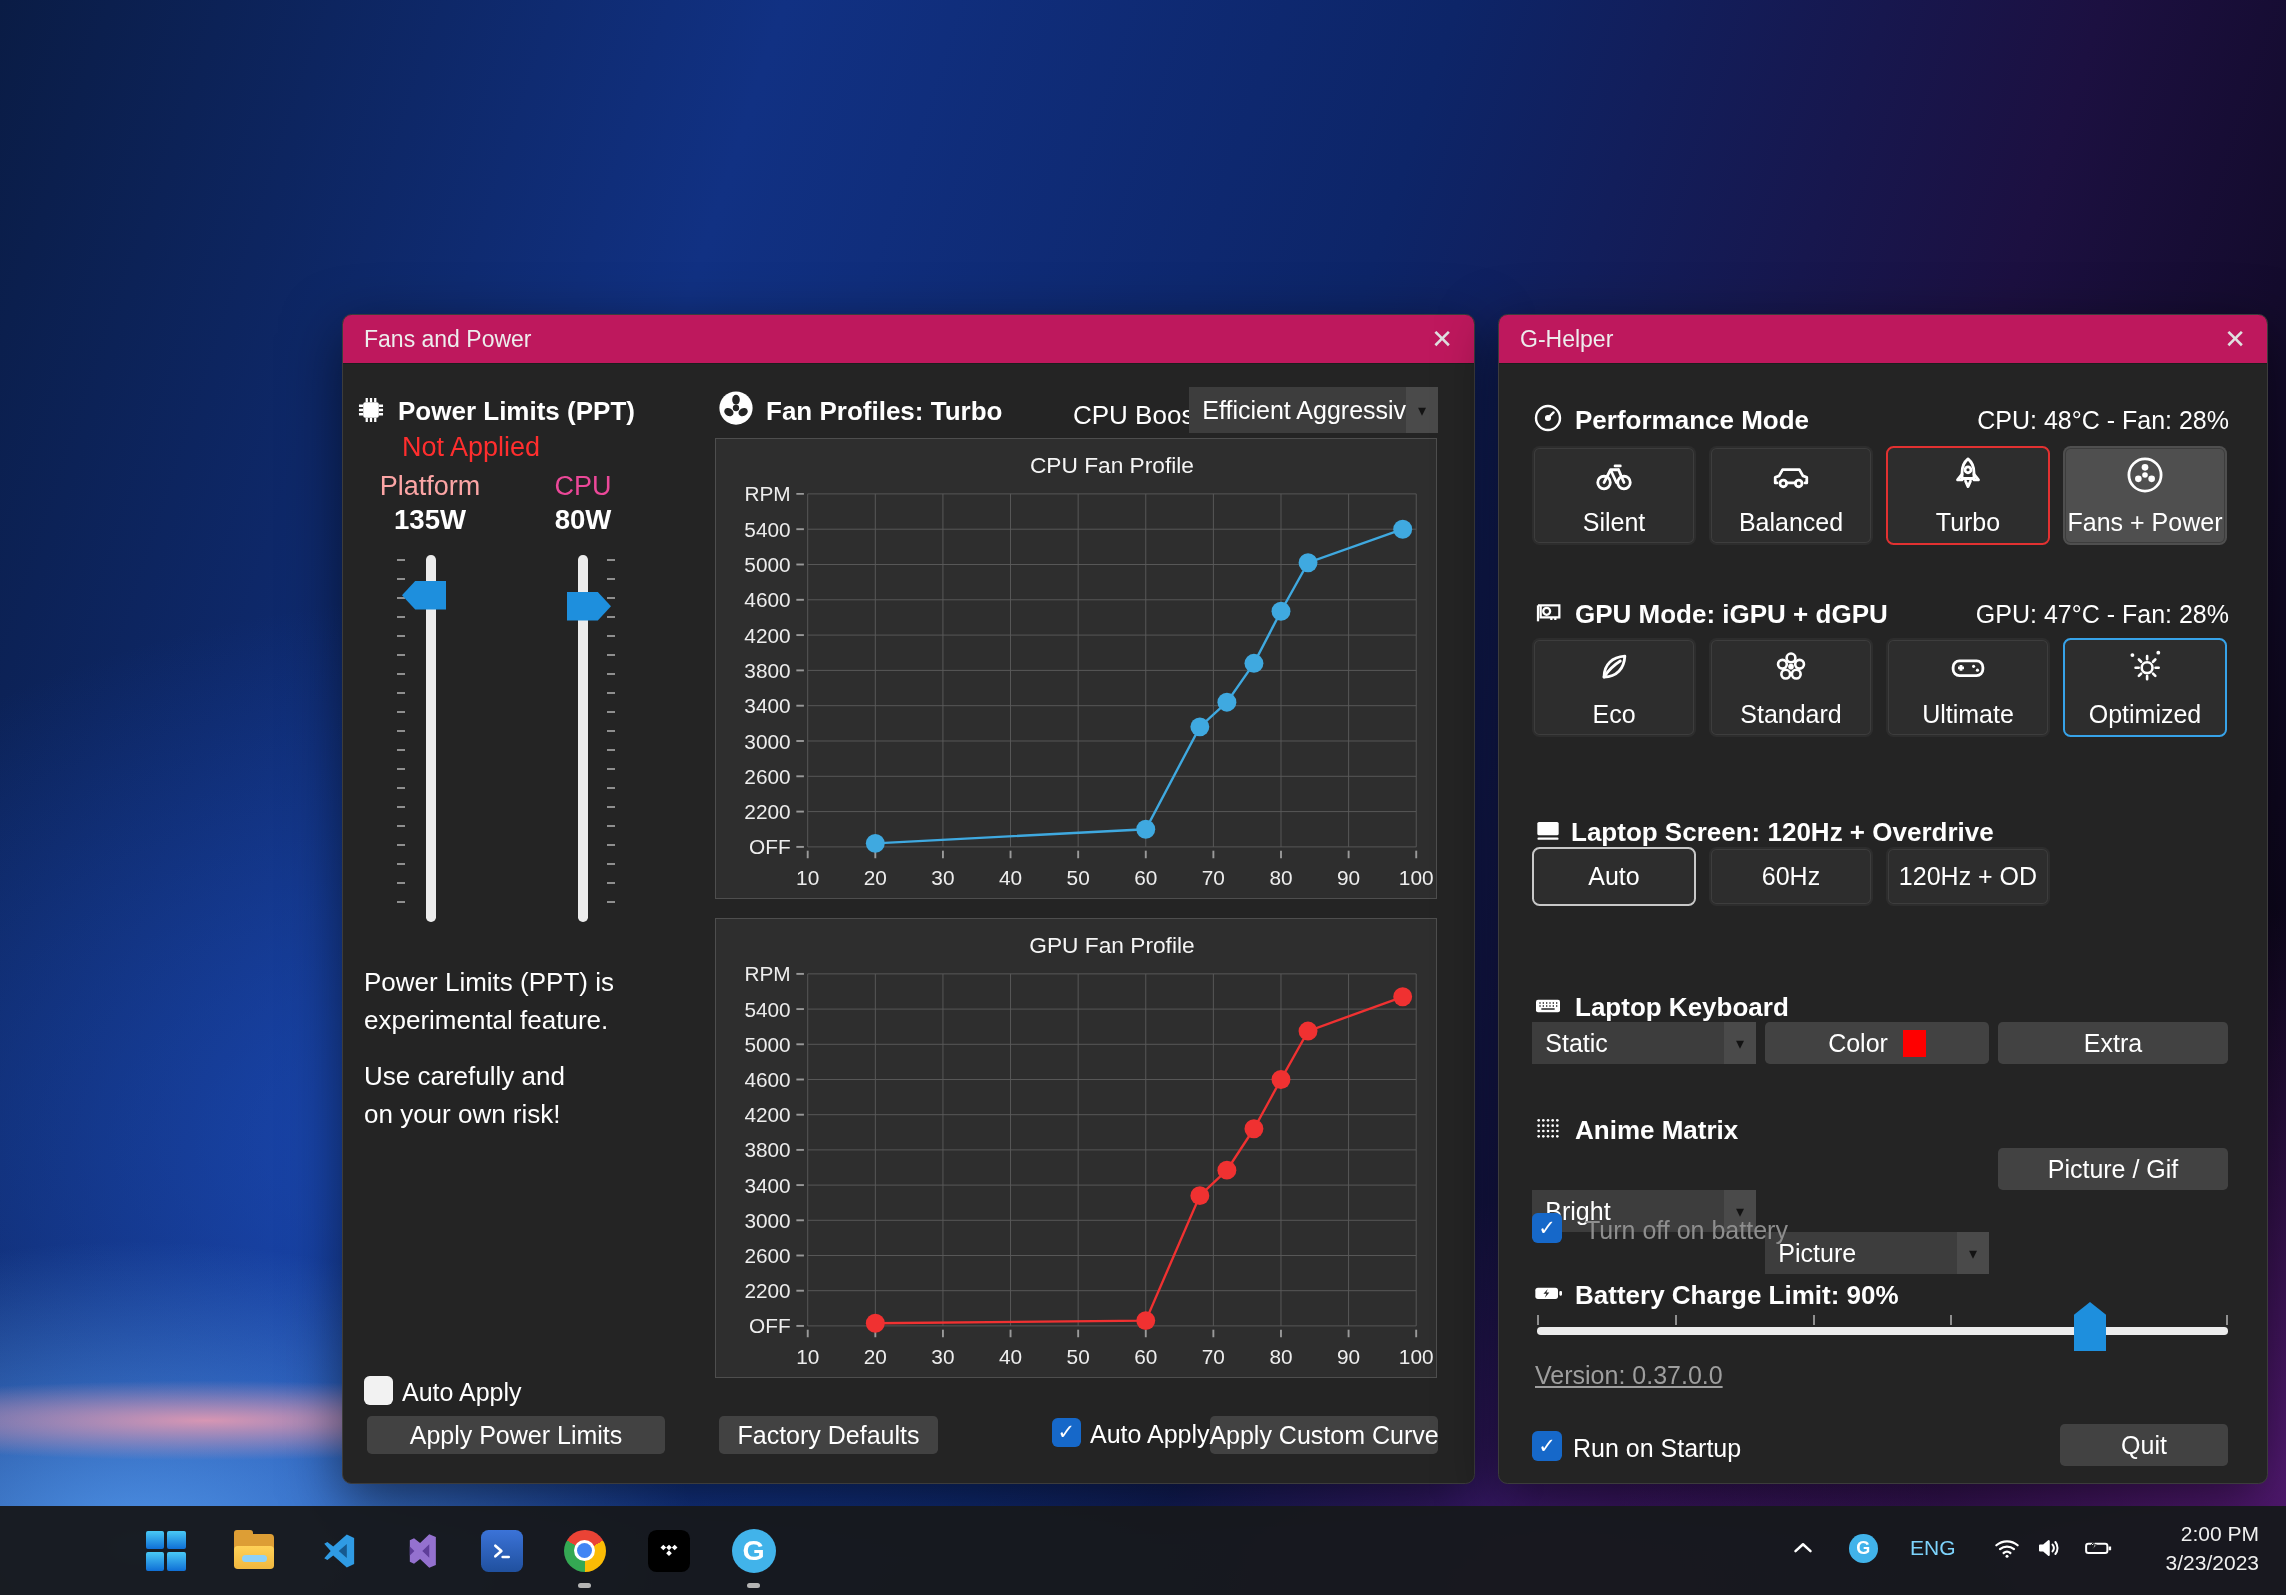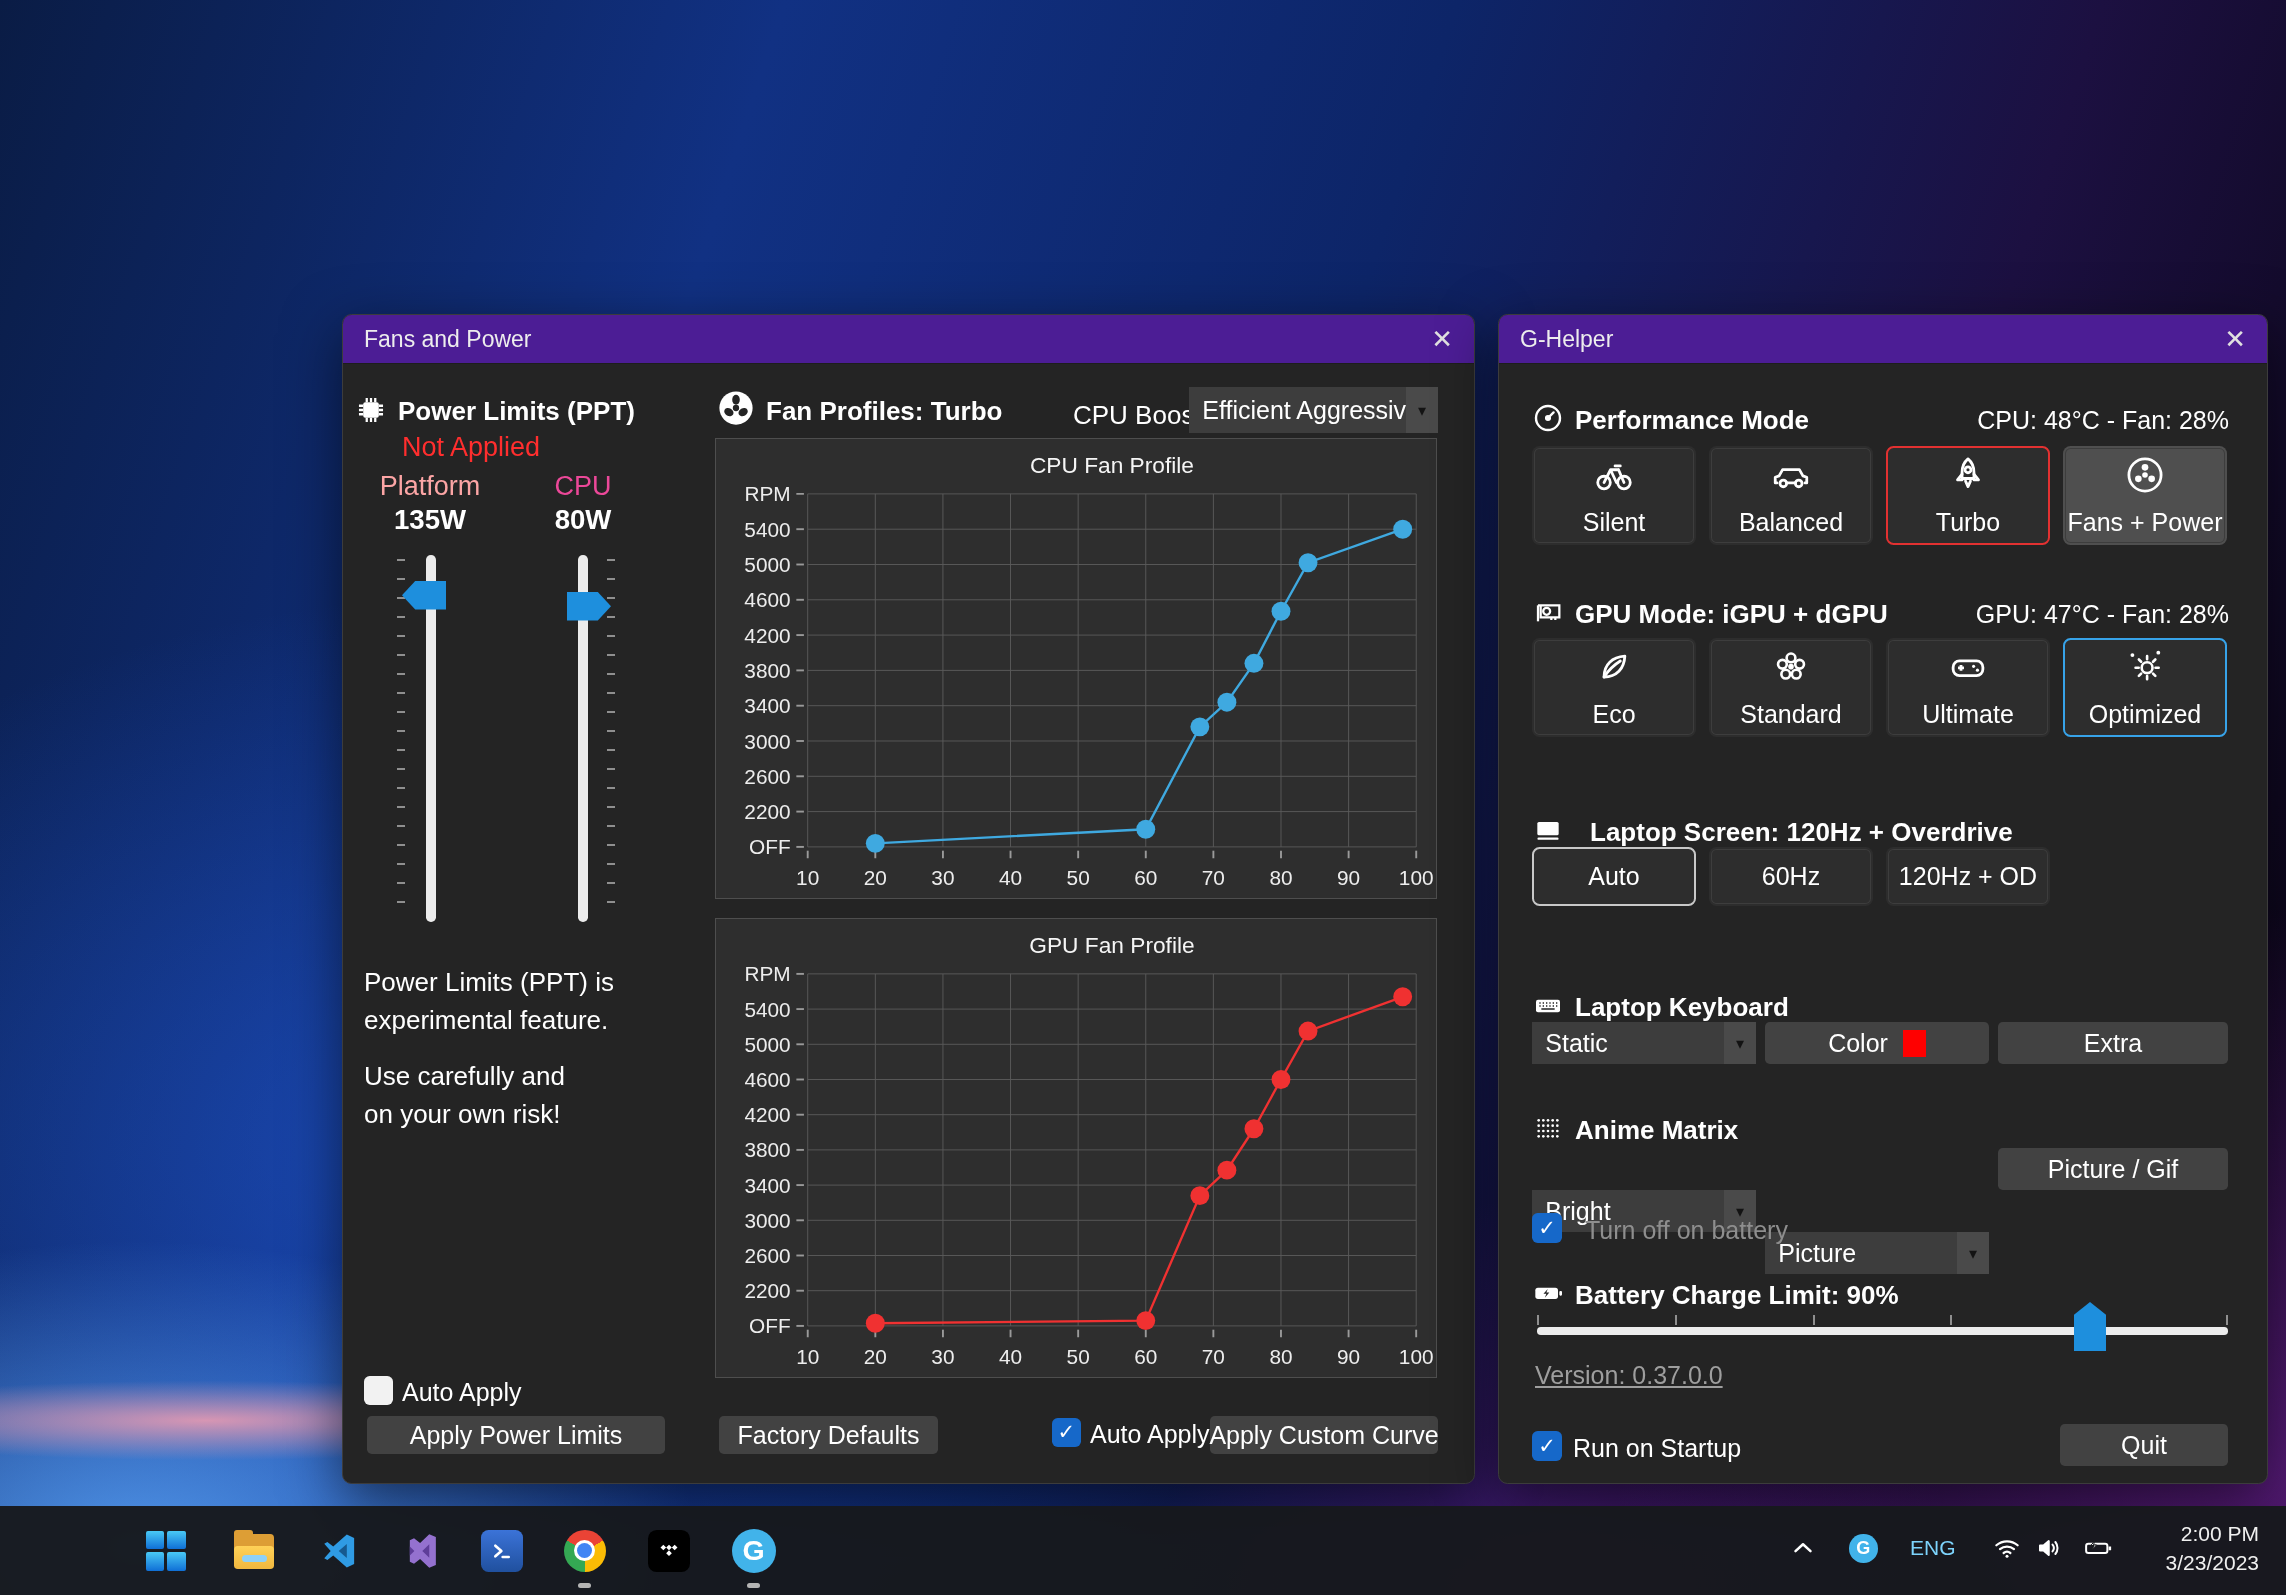--- a/index.html
+++ b/index.html
@@ -8,21 +8,21 @@
   .wallpaper{position:absolute;inset:0;
     background:
       radial-gradient(590px 57px at 9% 89%, rgba(255,160,175,.8), transparent 70%),
       radial-gradient(904px 495px at 6% 97%, rgba(90,165,250,.85), transparent 62%),
       radial-gradient(1332px 856px at 22% 72%, rgba(35,95,225,.55), transparent 65%),
       radial-gradient(1046px 904px at 99% 92%, rgba(150,45,205,.55), transparent 62%),
       radial-gradient(666px 666px at 68% 100%, rgba(120,35,170,.45), transparent 60%),
       linear-gradient(108deg,#0a1c45 0%,#113183 28%,#0d2568 52%,#1c1041 75%,#07030d 100%);}
   .window{position:absolute;background:#242424;border:1px solid #3c3c3c;border-radius:9.5px;
           box-shadow:0 17px 57px rgba(0,0,0,.55);overflow:hidden;}
-  .titlebar{position:absolute;left:0;right:0;top:0;height:49px;background:#4c1d95;
+  .titlebar{position:absolute;left:0;right:0;top:0;height:49px;background:#be185d;
             border-bottom:1px solid #1d1d1d;display:flex;align-items:center;padding:4px 21px;
             font-size:23px;color:#ededed;box-sizing:border-box;text-align:right;}
   .close-btn{margin-left:auto;font-size:26px;color:#e0e0e0;line-height:1;cursor:default;}
   .content{position:absolute;left:0;right:0;top:49px;bottom:0;}
   .abs{position:absolute;}
   .hdr{font-weight:bold;font-size:26px;color:#fff;white-space:nowrap;}
   .hdr-ic{width:34px;height:34px;display:inline-flex;}
   .hdr-ic svg{width:100%;height:100%;}
   .status-txt{font-size:25px;color:#fff;white-space:nowrap;}
   .red{color:#ff2e2e;}
@@ -420,21 +420,21 @@
           <div>Optimized</div>
         </div>
       </div>
 
     <span class="abs hdr-ic" style="left:33px;top:450px;width:32px;height:32px;">
         <svg viewBox="0 0 24 24">
           <rect x="4" y="6" width="16" height="10" rx="1.2" fill="#fff"></rect>
           <path d="M5 18.5h14" stroke="#fff" stroke-width="1.8" stroke-linecap="round"></path>
         </svg>
       </span>
-    <span class="abs hdr" style="left:91px;top:453px;">Laptop Screen: 120Hz + Overdrive</span>
+    <span class="abs hdr" style="left:72px;top:453px;">Laptop Screen: 120Hz + Overdrive</span>
     <div id="screen-options">
         <div class="tile short selected" style="left: 33px; top: 483px; width: 164px; height: 59px; border-color: rgb(200, 200, 200);">
           <div>Auto</div>
         </div>
         <div class="tile short" style="left: 210px; top: 483px; width: 164px; height: 59px;">
           <div>60Hz</div>
         </div>
         <div class="tile short" style="left: 387px; top: 483px; width: 164px; height: 59px;">
           <div>120Hz + OD</div>
         </div>

